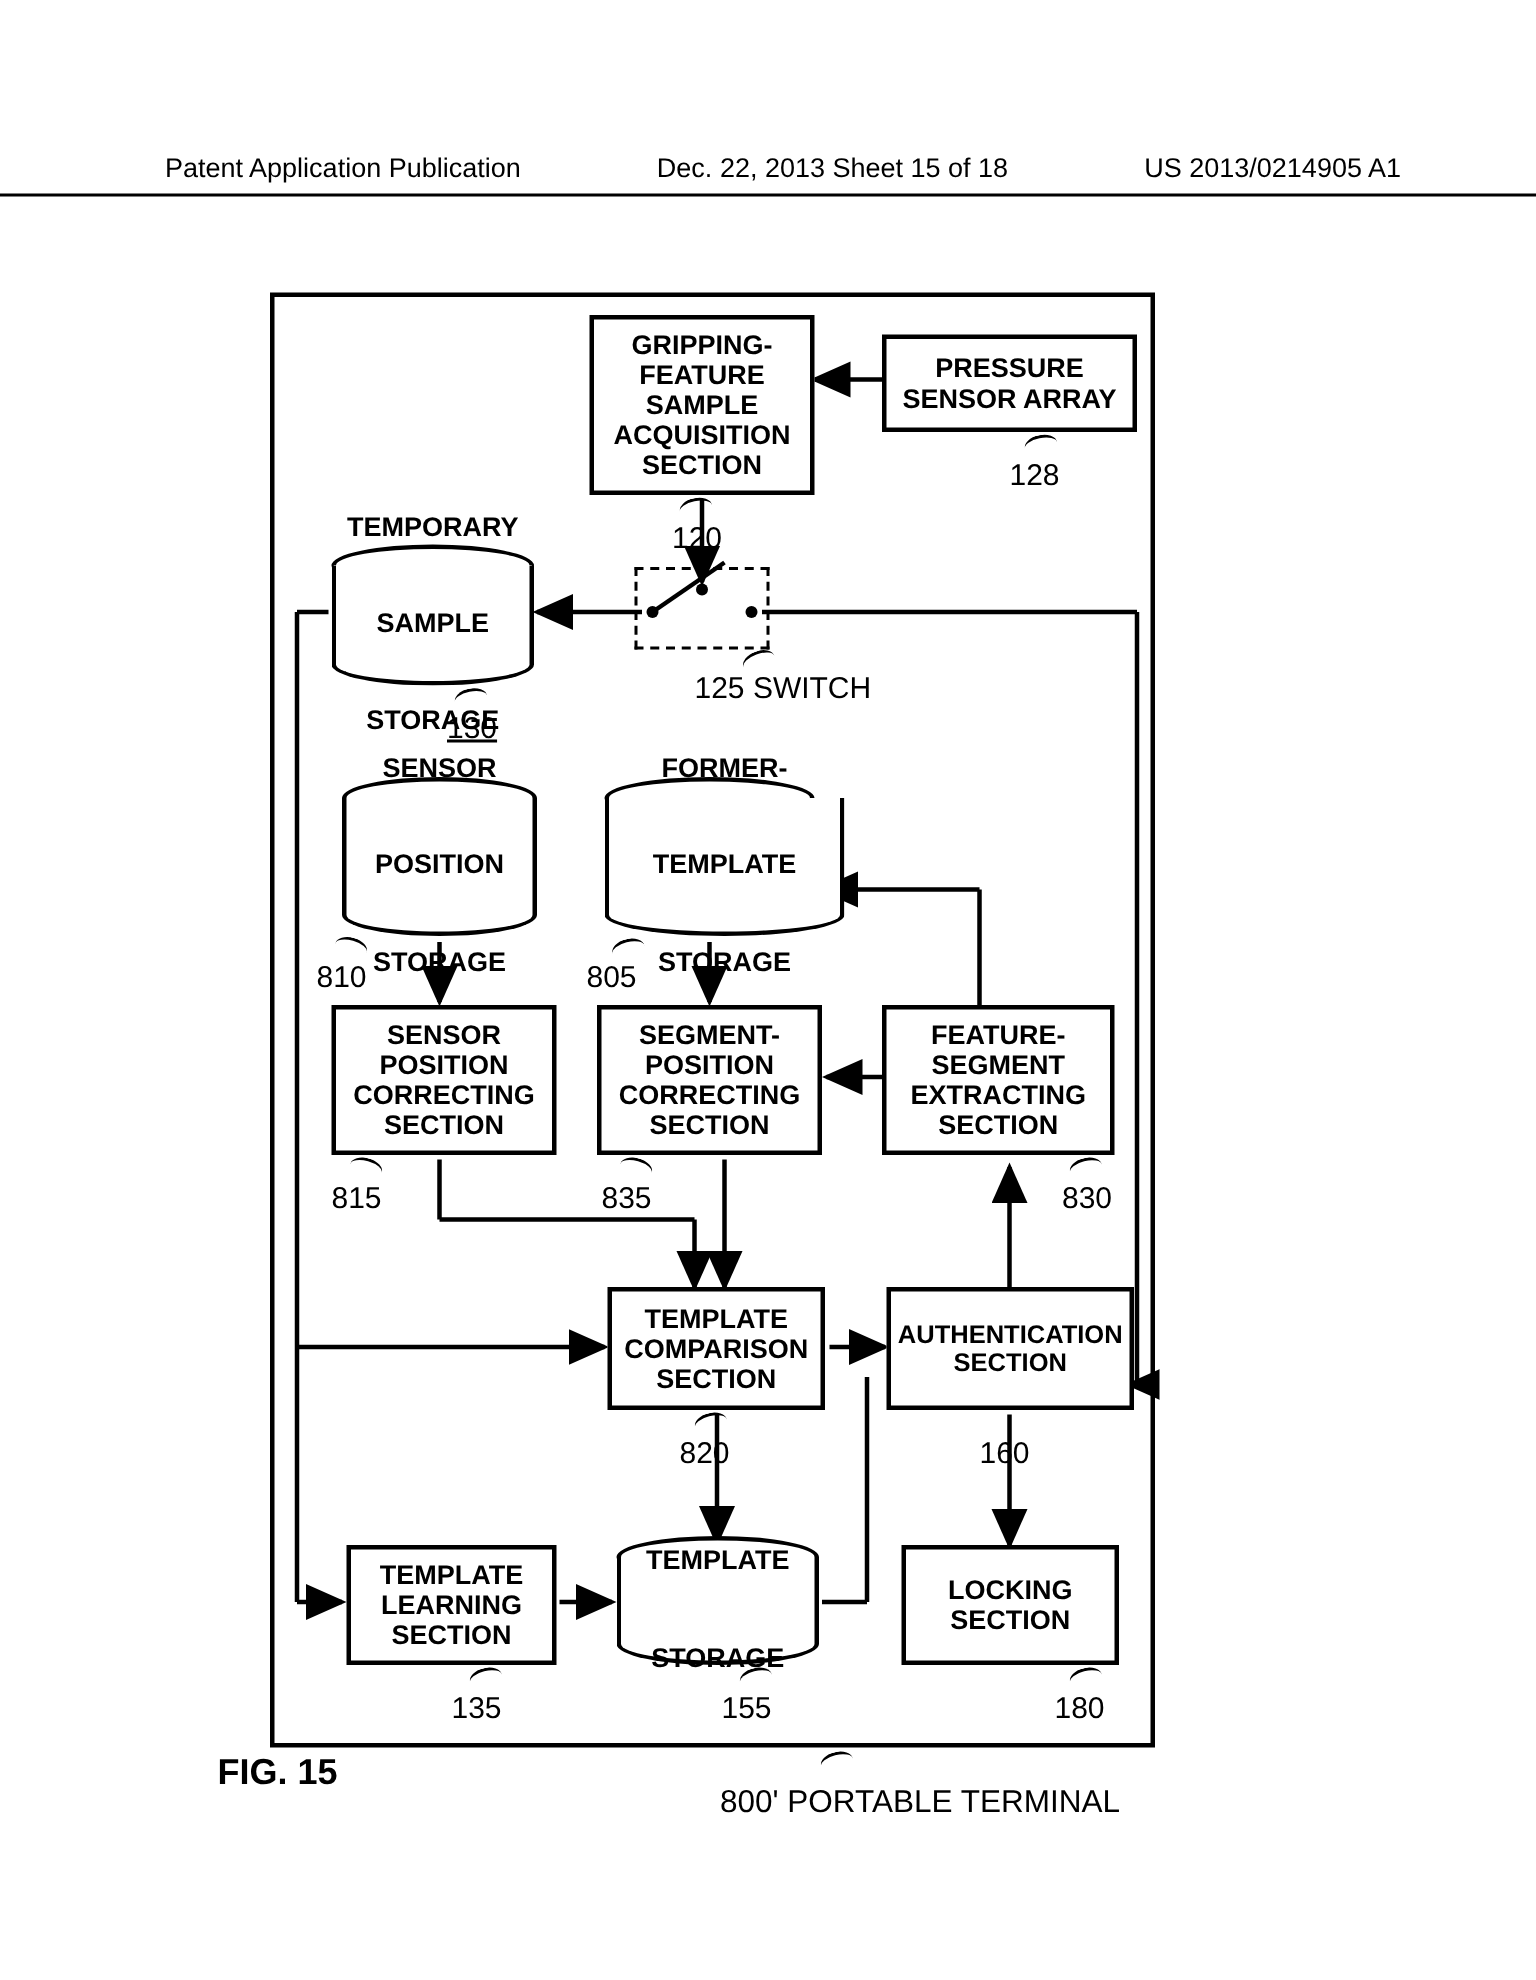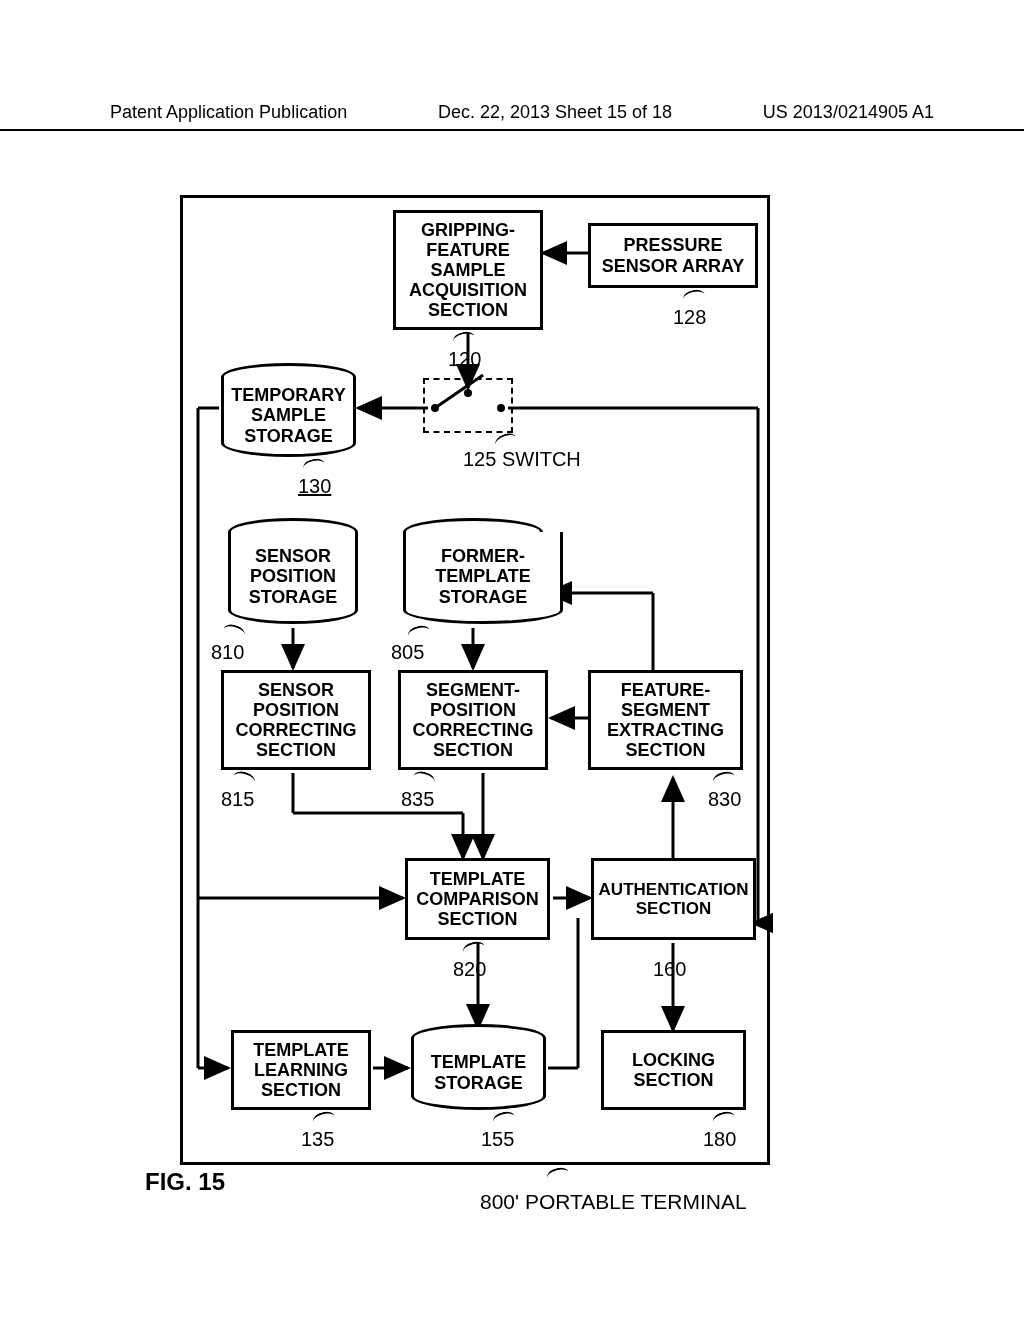--- a/index.html
+++ b/index.html
@@ -50,20 +50,21 @@
     border-bottom: 3px solid #000;
     border-radius: 0 0 50% 50% / 0 0 14px 14px;
     text-align: center;
     font-weight: bold;
     display: flex;
     flex-direction: column;
     justify-content: center;
     line-height: 1.12;
     font-size: 18px;
     background: #fff;
+    gap: 44px;
   }
   .cyl-top {
     position: absolute;
     border: 3px solid #000;
     border-radius: 50%;
     background: #fff;
   }
   .reflabel {
     position: absolute;
     font-size: 20px;

